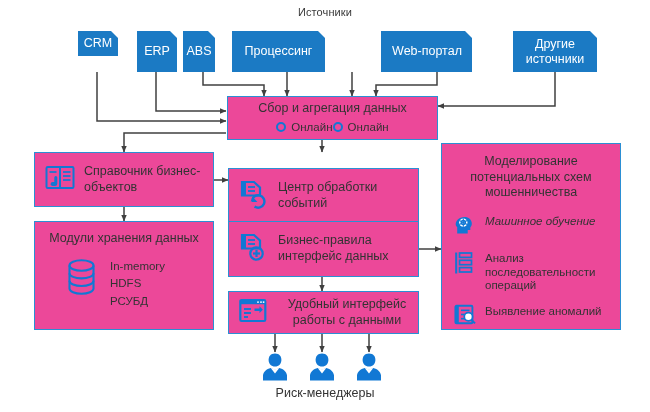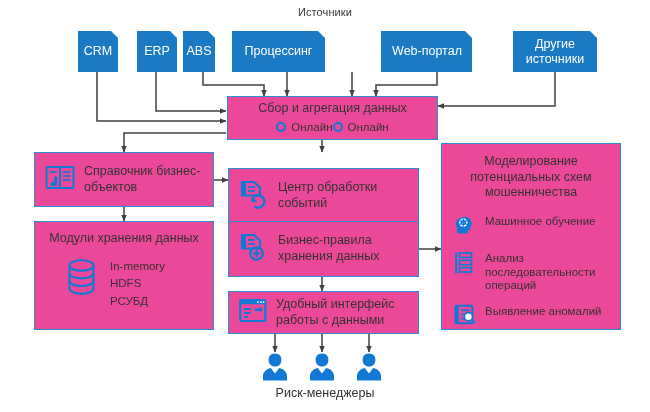--- a/index.html
+++ b/index.html
@@ -117,21 +117,21 @@
 
     <path class="ln" d="M322,277 L322,291" marker-end="url(#ah)"></path>
 
     <path class="ln" d="M275,334 L275,352" marker-end="url(#ah)"></path>
     <path class="ln" d="M322,334 L322,352" marker-end="url(#ah)"></path>
     <path class="ln" d="M369,334 L369,352" marker-end="url(#ah)"></path>
   </svg>
 
   <div class="abs" id="sources-title">Источники</div>
 
-  <div class="abs srcbox" style="left:78px;top:31px;width:40px;height:41px;">
+  <div class="abs srcbox" style="left:78px;top:31px;width:40px;height:25px;">
     <span class="lbl">CRM</span>
   </div>
 
   <div class="abs srcbox" style="left:137px;top:31px;width:40px;height:41px;">
     <span class="lbl">ERP</span>
   </div>
 
   <div class="abs srcbox" style="left:183px;top:31px;width:32px;height:41px;">
     <span class="lbl">ABS</span>
   </div>
@@ -219,44 +219,44 @@
       <svg width="30" height="30" viewBox="0 0 30 30">
         <path d="M3,3 h12 l6,5.5 v8 h-18 z" fill="none" stroke="#1178d4" stroke-width="2.2"></path>
         <line x1="9" y1="8" x2="16" y2="8" stroke="#1178d4" stroke-width="1.8"></line>
         <line x1="9" y1="12" x2="16" y2="12" stroke="#1178d4" stroke-width="1.8"></line>
         <path d="M3,3 h4 v14 h-4 z" fill="#1178d4"></path>
         <circle cx="17.5" cy="21.5" r="6.2" fill="none" stroke="#1178d4" stroke-width="2.2"></circle>
         <line x1="17.5" y1="18" x2="17.5" y2="25" stroke="#1178d4" stroke-width="2.2"></line>
         <line x1="14" y1="21.5" x2="21" y2="21.5" stroke="#1178d4" stroke-width="2.2"></line>
       </svg>
     </span>
-    <span class="txt">Бизнес-правила хранения данных</span>
-  </div>
-
-  <div class="abs panel rowbox" style="left:228px;top:291px;width:191px;height:43px;">
+    <span class="txt">Бизнес-правила интерфейс данных</span>
+  </div>
+
+  <div class="abs panel rowbox" style="left:228px;top:291px;width:191px;height:43px;text-align:center;">
     <span class="ico">
       <svg width="28" height="26" viewBox="0 0 28 26">
         <rect x="1.3" y="2" width="25" height="21" rx="1.3" fill="none" stroke="#1178d4" stroke-width="2.2"></rect>
         <path d="M1.3,2 h25 v4.2 h-25 z" fill="#1178d4"></path>
         <circle cx="19" cy="4.1" r="0.95" fill="#fff"></circle>
         <circle cx="22" cy="4.1" r="0.95" fill="#fff"></circle>
         <circle cx="24.6" cy="4.1" r="0.95" fill="#fff"></circle>
         <line x1="5" y1="11" x2="12" y2="11" stroke="#1178d4" stroke-width="1.9"></line>
         <line x1="5" y1="15" x2="12" y2="15" stroke="#1178d4" stroke-width="1.9"></line>
         <line x1="5" y1="19" x2="9" y2="19" stroke="#1178d4" stroke-width="1.9"></line>
         <path d="M15.5,10.5 h5 v-2.2 l3.4,3.4 l-3.4,3.4 v-2.2 h-5 z" fill="#1178d4"></path>
       </svg>
     </span>
     <span class="txt">Удобный интерфейс работы с данными</span>
   </div>
 
   <div class="abs panel" style="left:441px;top:143px;width:180px;height:187px;">
     <div class="panel-title" style="margin:10px 10px 0 10px;">Моделирование потенциальных схем мошенничества</div>
 
-    <div class="ritem" style="margin:13px 0 0 12px;">
+    <div class="ritem" style="margin:13px 0 0 12px;font-style:italic;">
       <span class="ico">
         <svg width="22" height="22" viewBox="0 0 22 22">
           <path d="M3.2,19.5 V13 C1.2,12.2 1.2,8.2 3.6,5.8 C6.4,2.8 11.8,2 15,4.3 C18.4,6.7 18.6,11.4 16.3,13.6 L16.3,16 h-2.6 v3.5 z" fill="#1178d4"></path>
           <circle cx="9.3" cy="8.6" r="4.2" fill="#fff"></circle>
           <circle cx="9.3" cy="8.6" r="2.1" fill="none" stroke="#1178d4" stroke-width="1.3"></circle>
           <line x1="9.3" y1="4.4" x2="9.3" y2="12.8" stroke="#1178d4" stroke-width="1.1"></line>
           <line x1="5.4" y1="6.6" x2="13.2" y2="10.6" stroke="#1178d4" stroke-width="1.1"></line>
           <line x1="5.4" y1="10.6" x2="13.2" y2="6.6" stroke="#1178d4" stroke-width="1.1"></line>
         </svg>
       </span>

